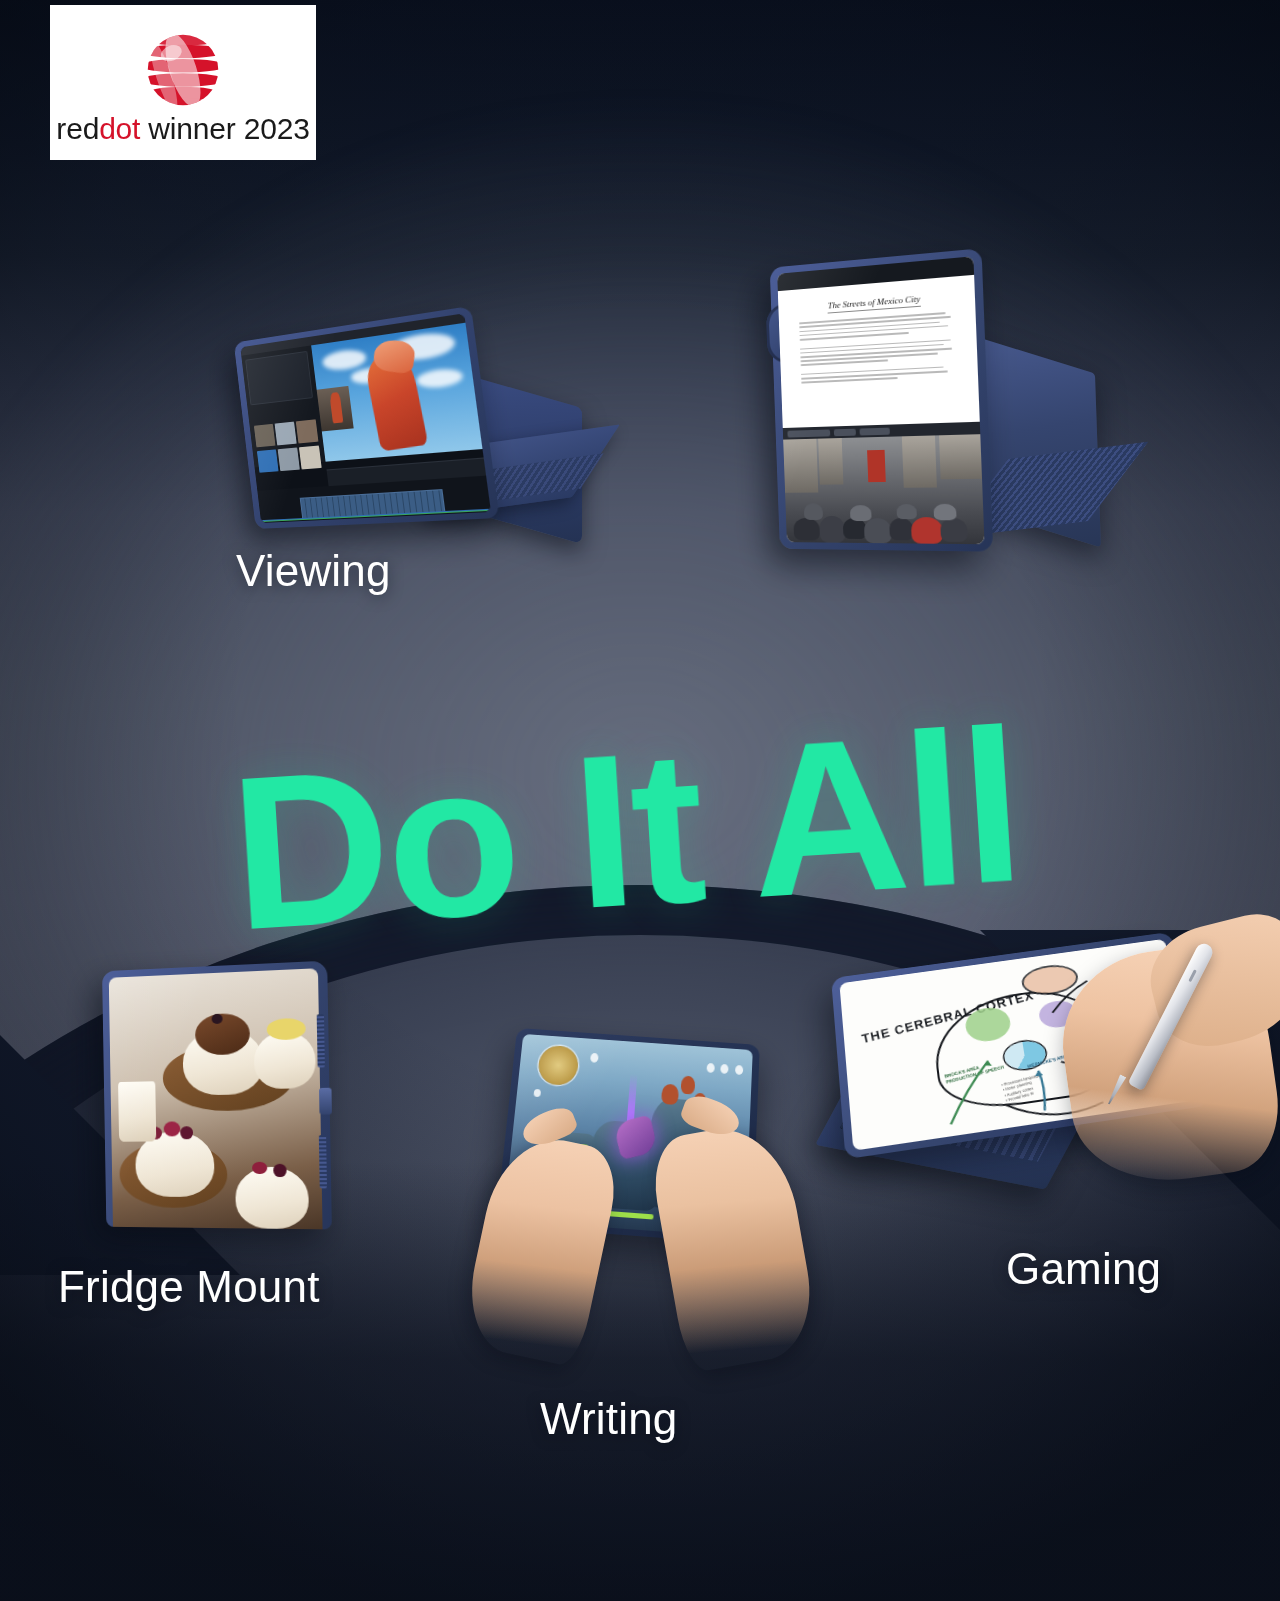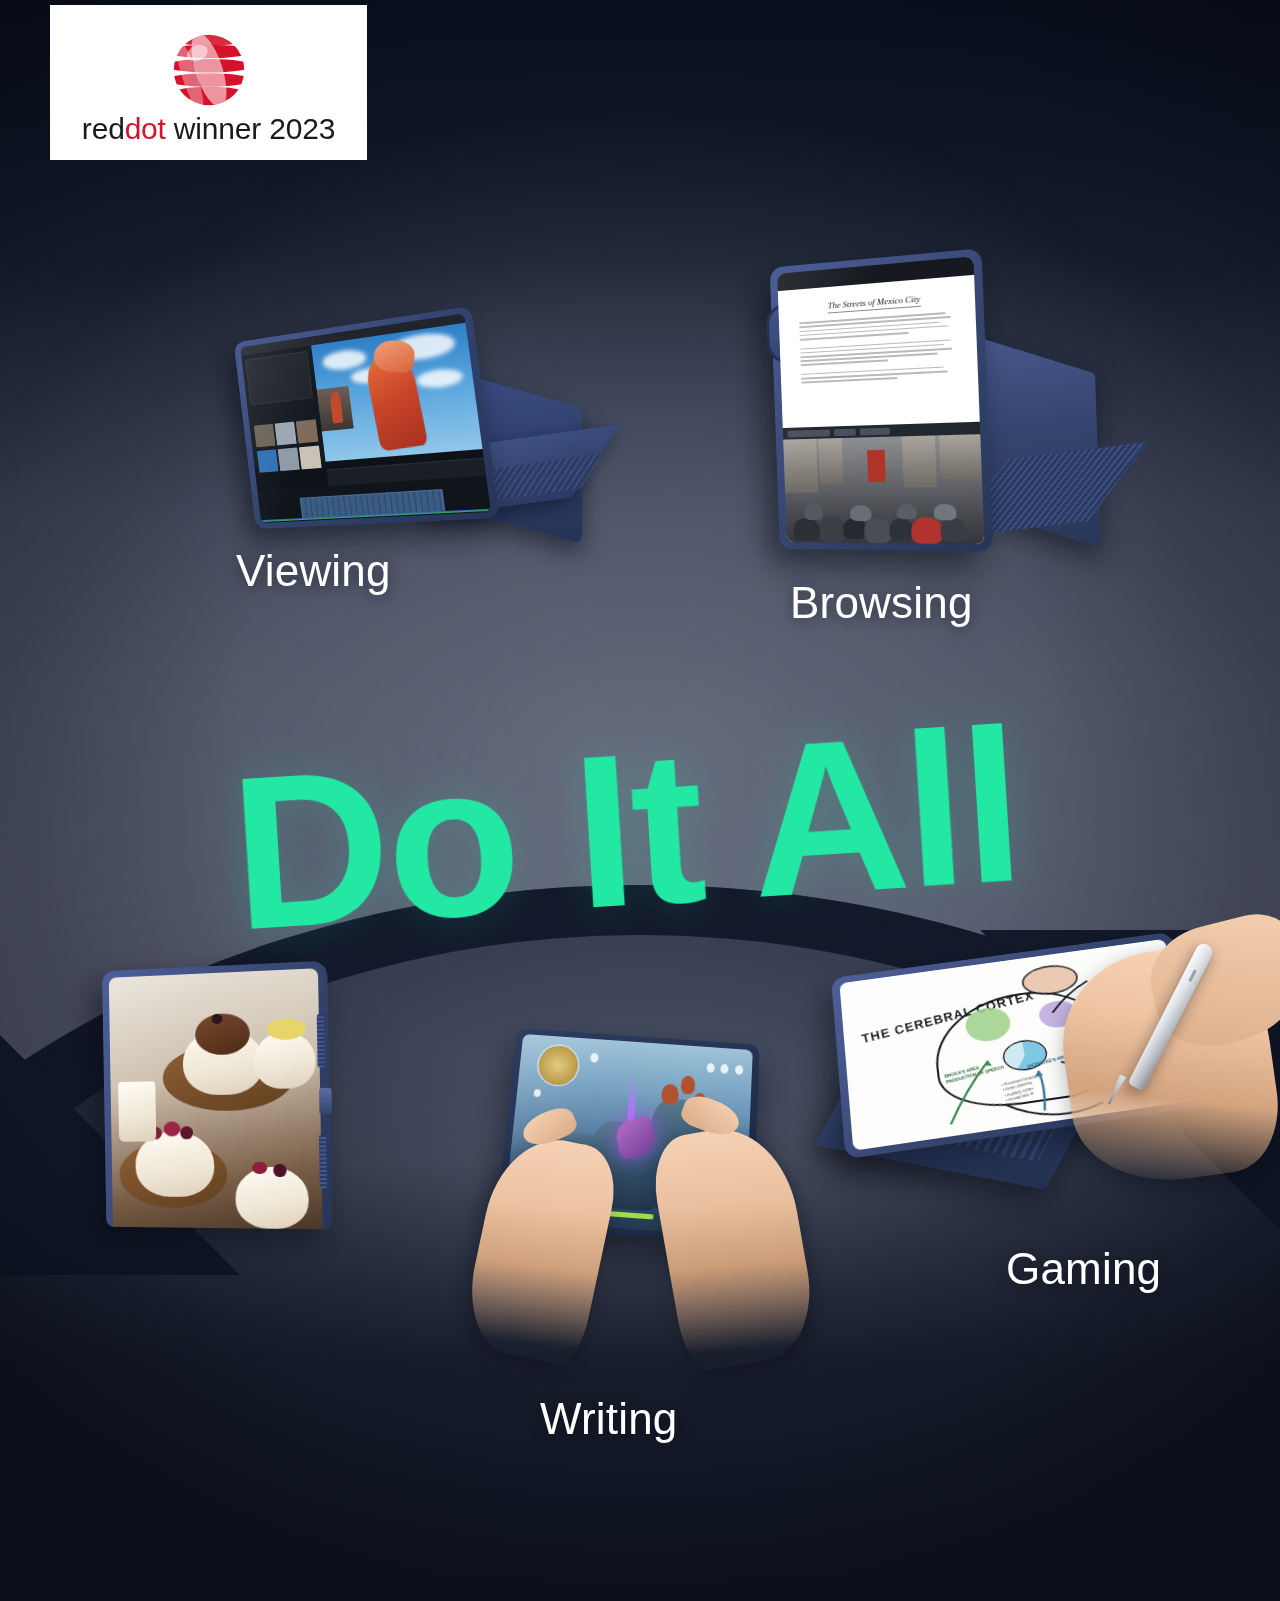--- a/index.html
+++ b/index.html
@@ -42,21 +42,21 @@
     clip-path:polygon(100% 0,100% 100%,0 0);
   }
   .bg-vignette{
     position:absolute;inset:0;
     background:radial-gradient(ellipse 74% 58% at 50% 44%,rgba(0,0,0,0) 42%,rgba(6,10,20,0.30) 78%,rgba(4,8,16,0.58) 100%);
     pointer-events:none;
   }
 
   
   .badge{
-    position:absolute;left:50px;top:5px;width:317px;height:155px;
+    position:absolute;left:50px;top:5px;width:266px;height:155px;
     background:#fff;display:flex;flex-direction:column;align-items:center;justify-content:center;
     gap:2px;z-index:40;
   }
   .badge-sphere{width:84px;height:84px;margin-top:6px;}
   .badge-text{font-size:30px;color:#1a1a1a;letter-spacing:-0.2px;white-space:nowrap;line-height:1;}
   .badge-text .dot{color:#d5122a;}
 
   
   .headline{
     position:absolute;left:232px;top:718px;width:820px;height:230px;z-index:30;
@@ -460,21 +460,20 @@
           <span class="crowd" style="left:79%;bottom:2%;width:13%;height:22%;background:#3a3c44"></span>
           <span class="crowd" style="left:10%;bottom:22%;width:10%;height:16%;background:#55585f"></span>
           <span class="crowd" style="left:34%;bottom:21%;width:11%;height:15%;background:#6a6d74"></span>
           <span class="crowd" style="left:58%;bottom:23%;width:10%;height:14%;background:#5a5d64"></span>
           <span class="crowd" style="left:76%;bottom:22%;width:11%;height:15%;background:#72757c"></span>
         </div>
         <div class="gloss"></div>
       </div>
     </div>
   </div>
-  <div class="label lb-browsing">Browsing</div>
 
   <div class="headline">
     <div class="headline-text">Do It All</div>
   </div>
 
   <div class="scene s3">
     <div class="body">
       <div class="scr">
         <span class="wood" style="left:26%;top:28%;width:62%;height:26%"></span>
         <span class="wood" style="left:4%;top:66%;width:52%;height:26%"></span>
@@ -491,20 +490,21 @@
         <span class="cream" style="left:70%;top:24%;width:28%;height:22%"></span>
         <span class="dessert" style="left:76%;top:19%;width:18%;height:8%;background:#e8d56a"></span>
         <span class="cream" style="left:4%;top:42%;width:18%;height:24%;border-radius:8% 8% 12% 12%"></span>
         <div class="gloss"></div>
       </div>
       <div class="ports"></div>
       <div class="ports2"></div>
       <div class="clip"></div>
     </div>
   </div>
+  <div class="label lb-fridge">Fridge Mount</div>
 
   <div class="scene s4">
     <div class="body">
       <div class="scr">
         <span class="g-island" style="left:12%;top:52%;width:24%;height:36%;border-radius:40% 20% 18% 44%"></span>
         <span class="g-island" style="left:34%;top:44%;width:30%;height:46%;border-radius:30% 34% 20% 26%"></span>
         <span class="g-island" style="left:58%;top:30%;width:30%;height:58%;border-radius:28% 34% 22% 18%"></span>
         <span class="g-tree" style="left:62%;top:22%;width:7%;height:11%"></span>
         <span class="g-tree" style="left:70%;top:17%;width:6%;height:10%"></span>
         <span class="g-tree" style="left:76%;top:26%;width:5%;height:8%"></span>

